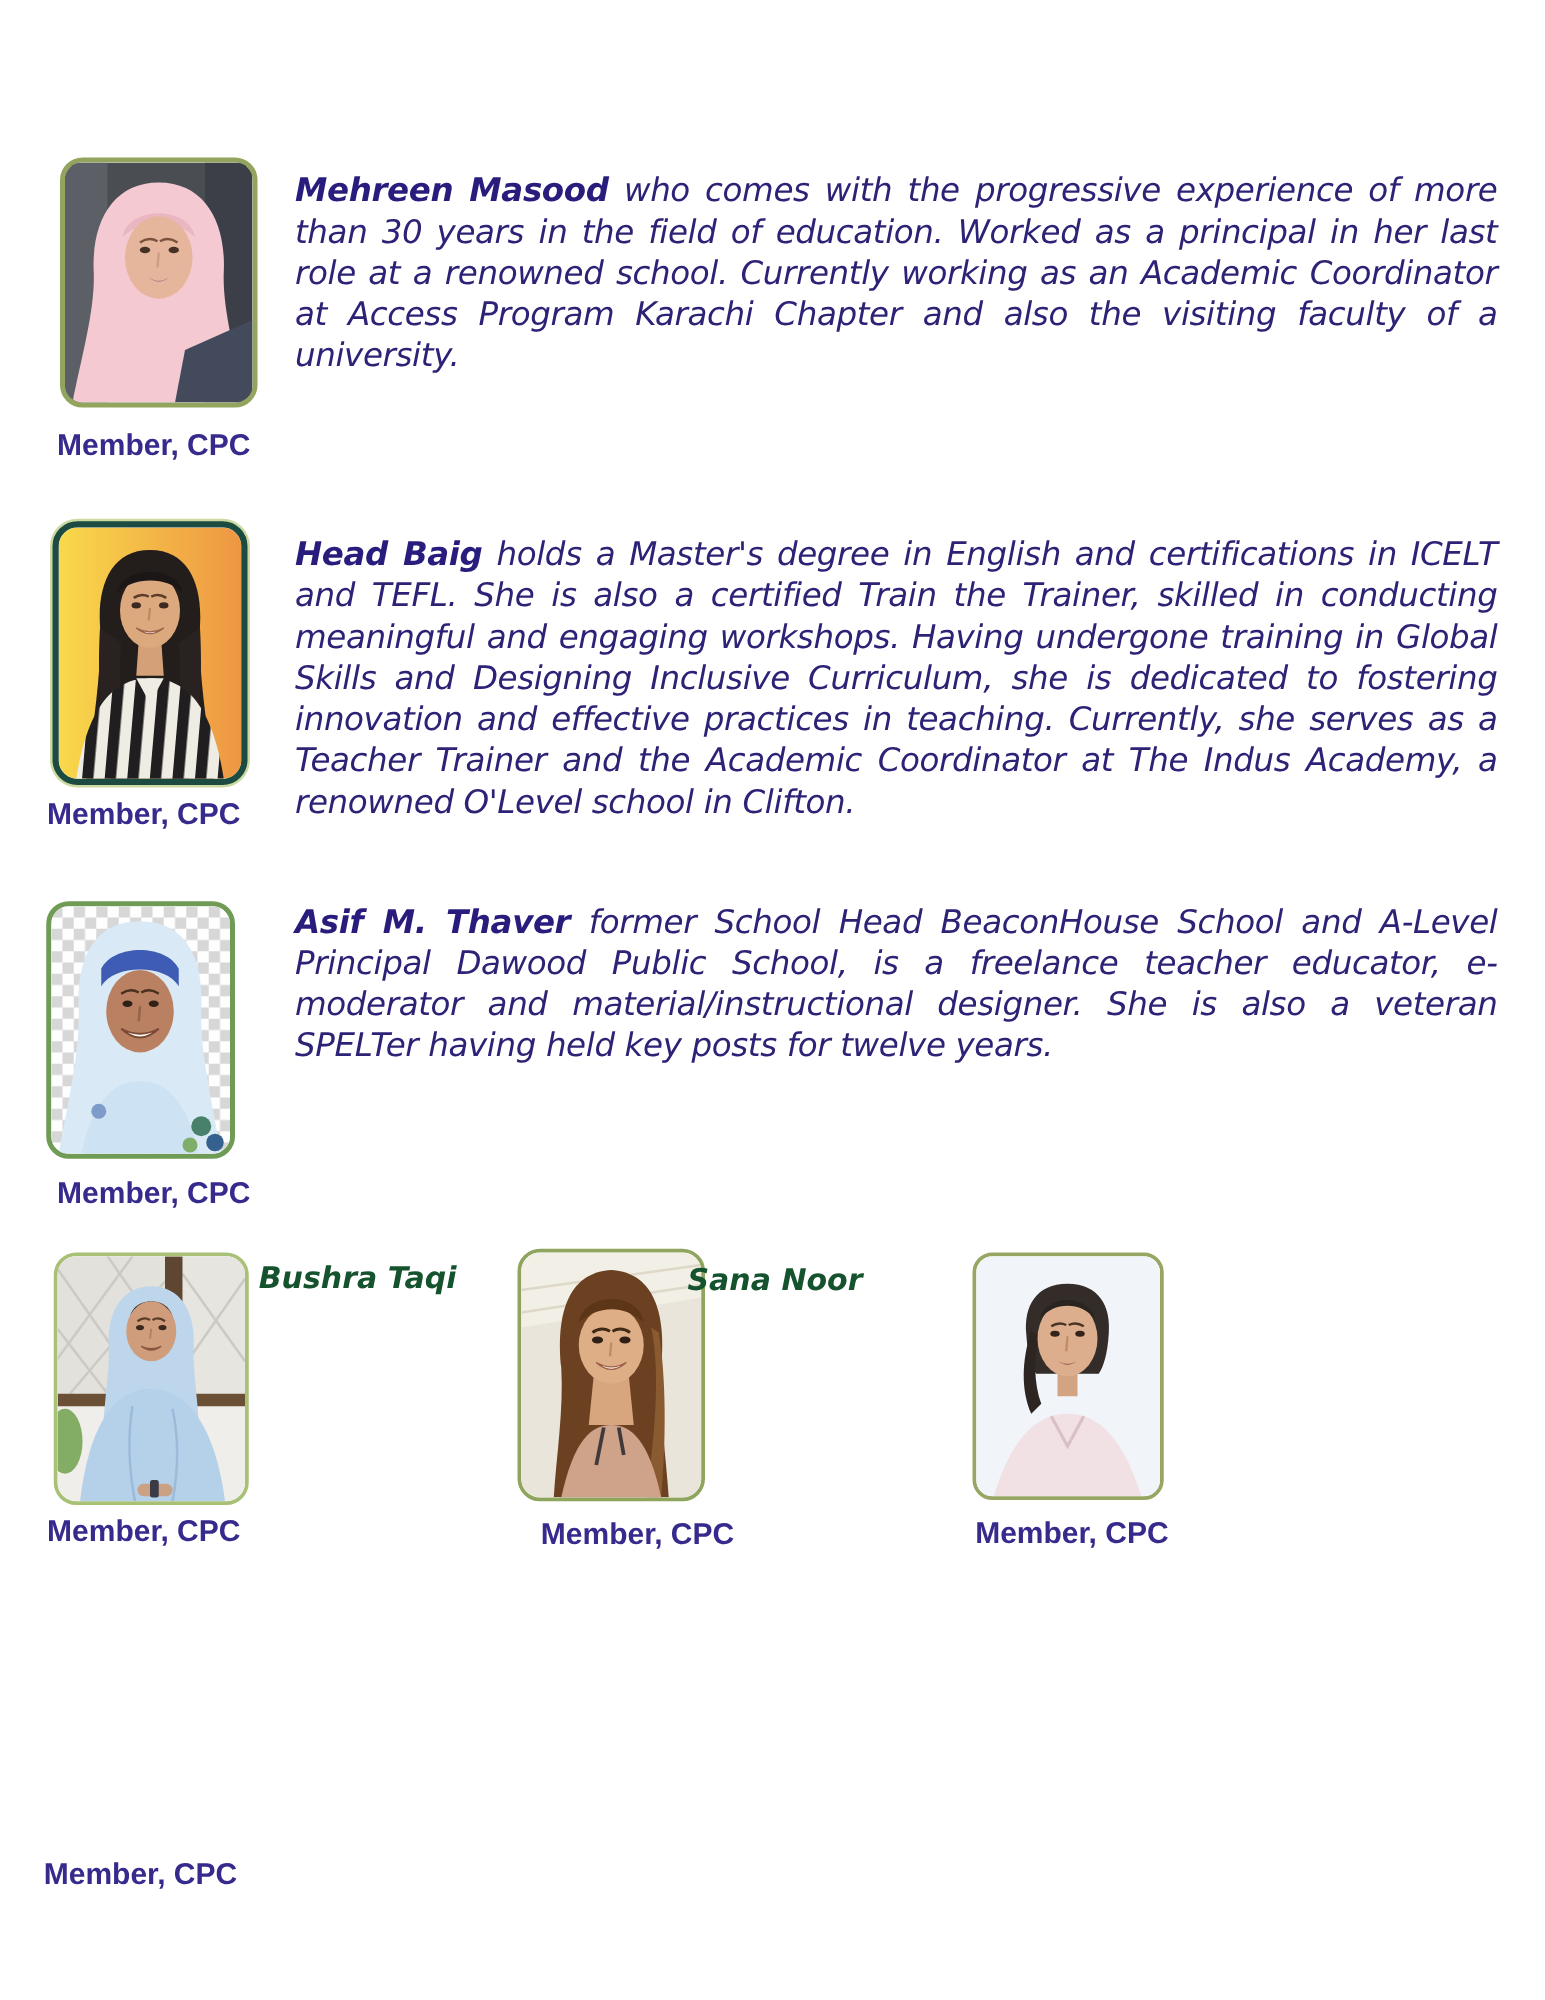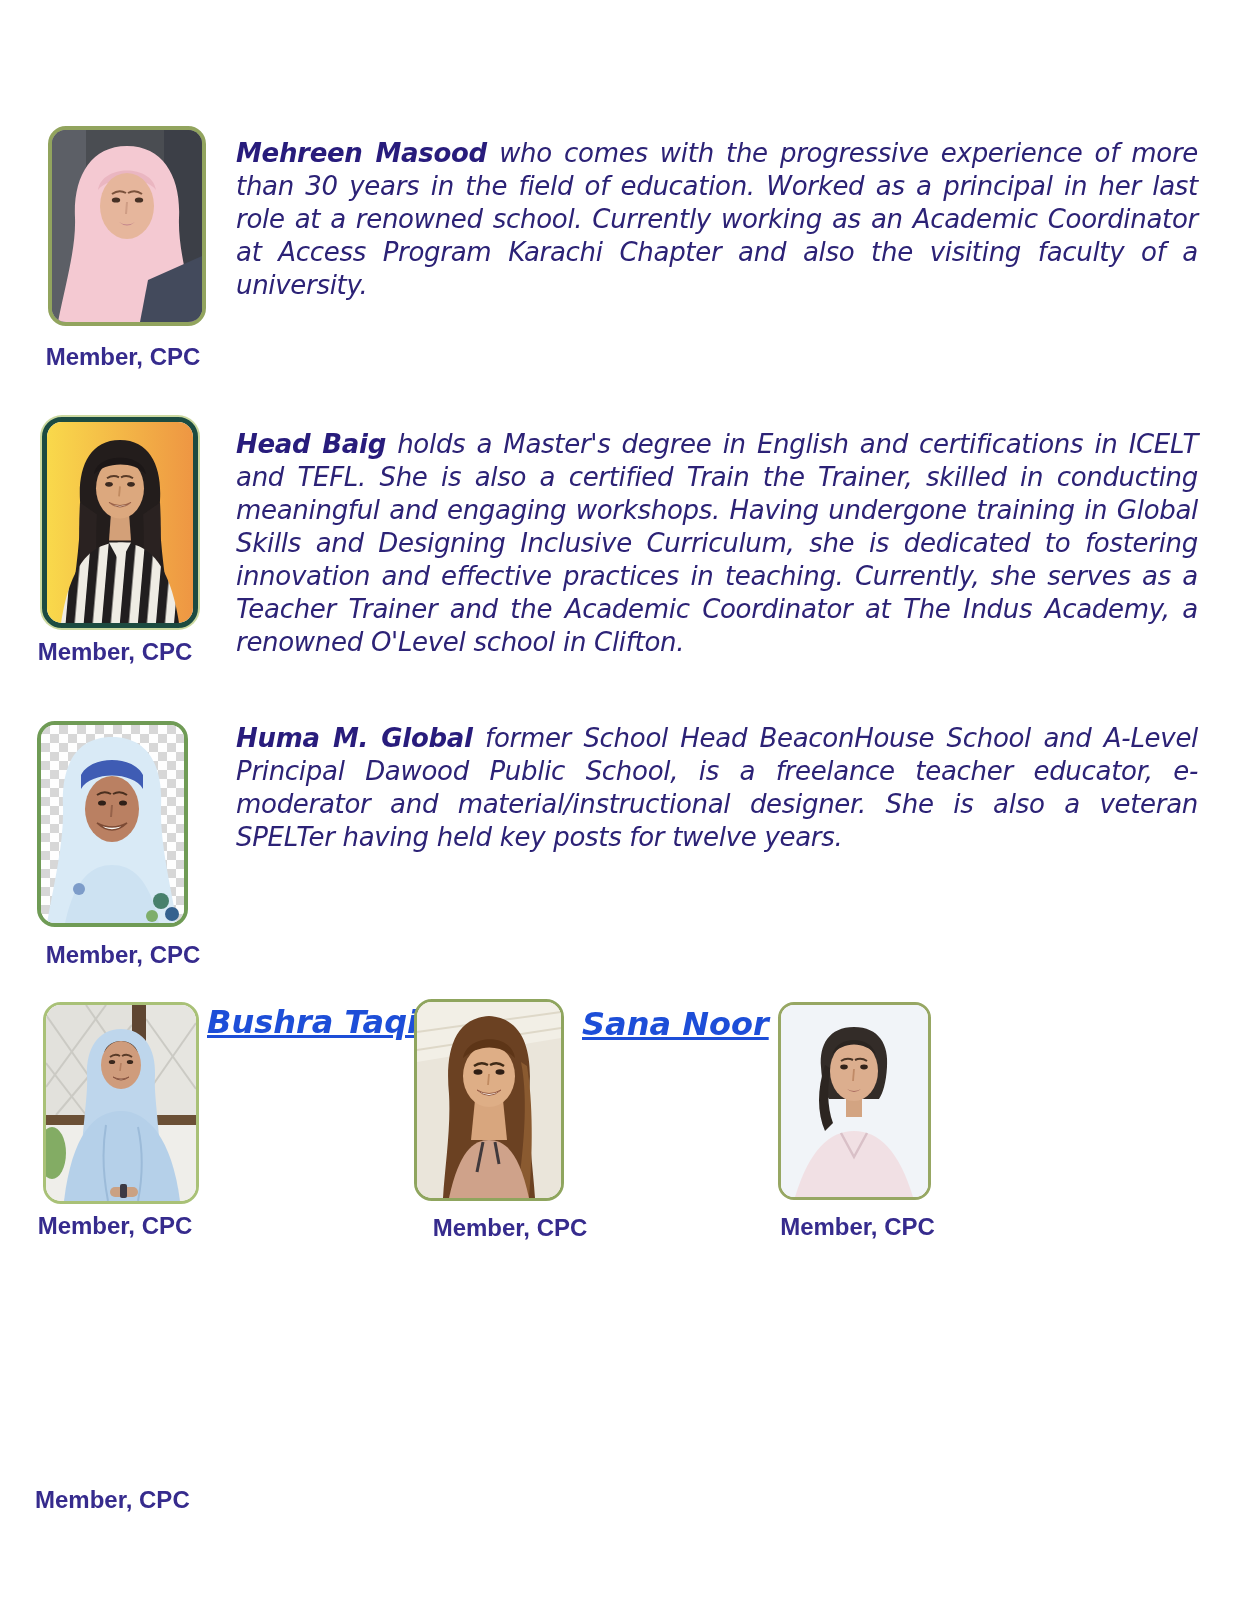--- a/index.html
+++ b/index.html
@@ -56,27 +56,26 @@
   .l3{left:28px;top:941px;width:190px;}
   .l4{left:20px;top:1212px;width:190px;}
   .l5{left:425px;top:1214px;width:170px;}
   .l6{left:770px;top:1213px;width:175px;}
   .lfoot{left:35px;top:1486px;}
   
   .pname{
     position:absolute;
     font-weight:bold;
     font-style:italic;
-    font-size:32px;
+    font-size:24px;
     line-height:36px;
-    color:#1d4ed8;
-    text-decoration:underline;
+    color:#14532d;
   }
   .n4{left:207px;top:1004px;width:220px;}
-  .n5{left:582px;top:1006px;width:220px;}
+  .n5{left:550px;top:1006px;width:220px;}
   .n6{left:948px;top:1000px;width:195px;}
 </style>
 </head>
 <body>
 
 <div class="page">
 
   <figure class="photo p1">
     <svg viewBox="0 0 150 192" preserveAspectRatio="none" xmlns="http://www.w3.org/2000/svg">
       <rect width="150" height="192" fill="#4a4d52"></rect>
@@ -156,21 +155,21 @@
       <path d="M71 80 L70 92" stroke="#96624a" stroke-width="2" fill="none"></path>
       <path d="M56 98 Q71 112 86 98 Q71 106 56 98 Z" fill="#fdfcf8" stroke="#7c4a34" stroke-width="1.5"></path>
       <circle cx="38" cy="164" r="6" fill="#7d9cc9"></circle>
       <circle cx="120" cy="176" r="8" fill="#48806c"></circle>
       <circle cx="131" cy="189" r="7" fill="#35618e"></circle>
       <circle cx="111" cy="191" r="6" fill="#7fae6a"></circle>
     </svg>
   </figure>
   <div class="mlabel lc l3">Member, CPC</div>
   <p class="bio t3">
-    <b>Huma M. Global</b>
+    <b>Asif M. Thaver</b>
     <span>former School Head BeaconHouse School and A-Level Principal Dawood Public School, is a freelance teacher educator, e-moderator and material/instructional designer. She is also a veteran SPELTer having held key posts for twelve years.</span>
   </p>
 
   <figure class="photo p4">
     <svg viewBox="0 0 150 196" preserveAspectRatio="none" xmlns="http://www.w3.org/2000/svg">
       <rect width="150" height="196" fill="#efeeea"></rect>
       <rect x="0" y="0" width="86" height="110" fill="#e2e1dc"></rect>
       <rect x="100" y="0" width="50" height="110" fill="#e6e5e0"></rect>
       <g stroke="#cbcac4" stroke-width="2">
         <path d="M0 10 L70 110"></path>

